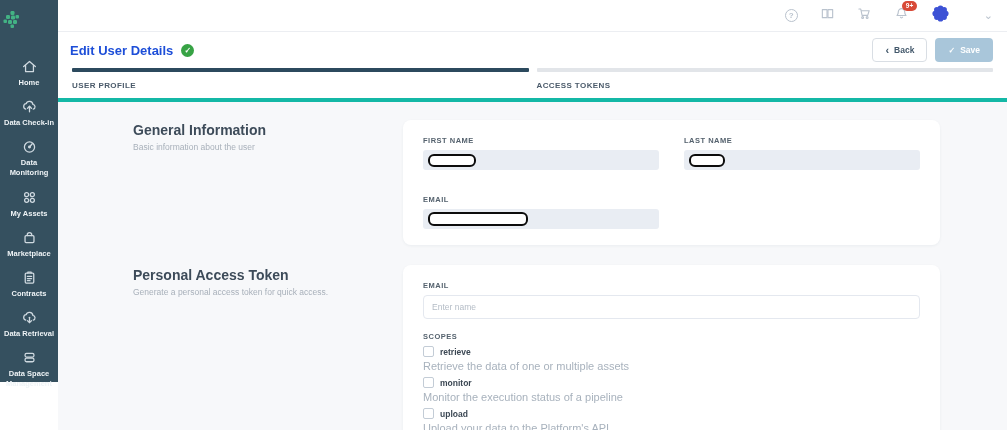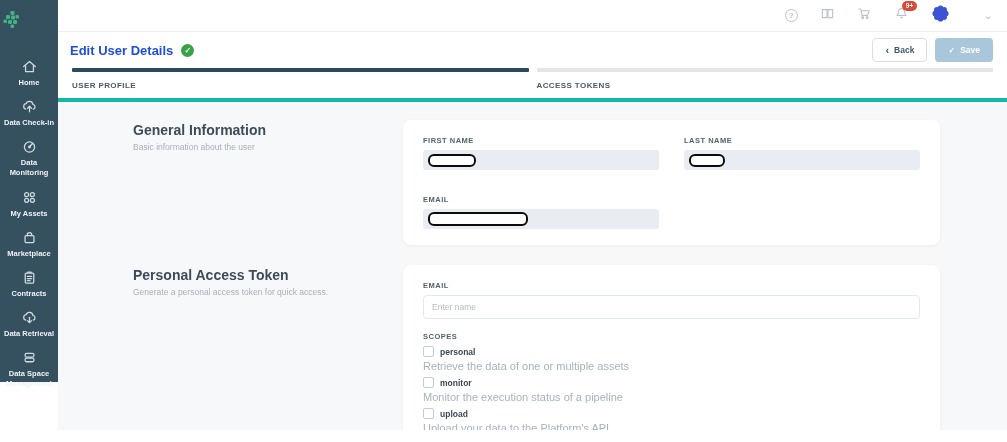--- a/index.html
+++ b/index.html
@@ -296,21 +296,21 @@
         </div>
         <div class="card">
           <div class="field-label">EMAIL</div>
           <input class="name-input" type="text" placeholder="Enter name" style="">
 
           <div class="field-label scopes-label">SCOPES</div>
 
           <div class="scope-row">
             <div class="scope-head">
               <div class="checkbox"></div>
-              <span class="scope-name">personal</span>
+              <span class="scope-name">retrieve</span>
             </div>
             <div class="scope-desc">Retrieve the data of one or multiple assets</div>
           </div>
 
           <div class="scope-row">
             <div class="scope-head">
               <div class="checkbox"></div>
               <span class="scope-name">monitor</span>
             </div>
             <div class="scope-desc">Monitor the execution status of a pipeline</div>

